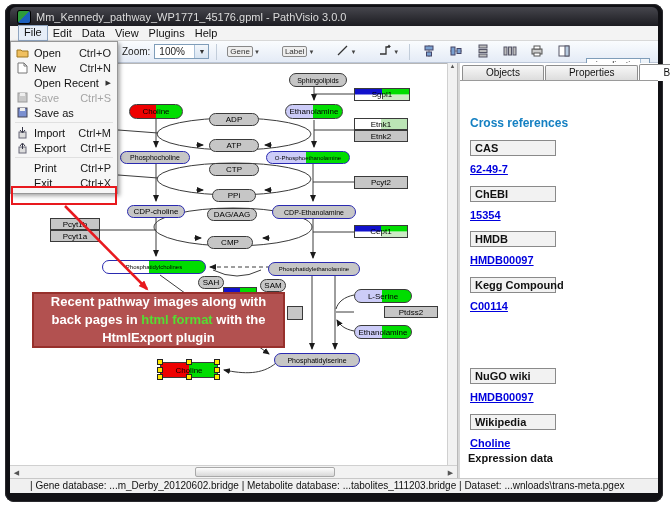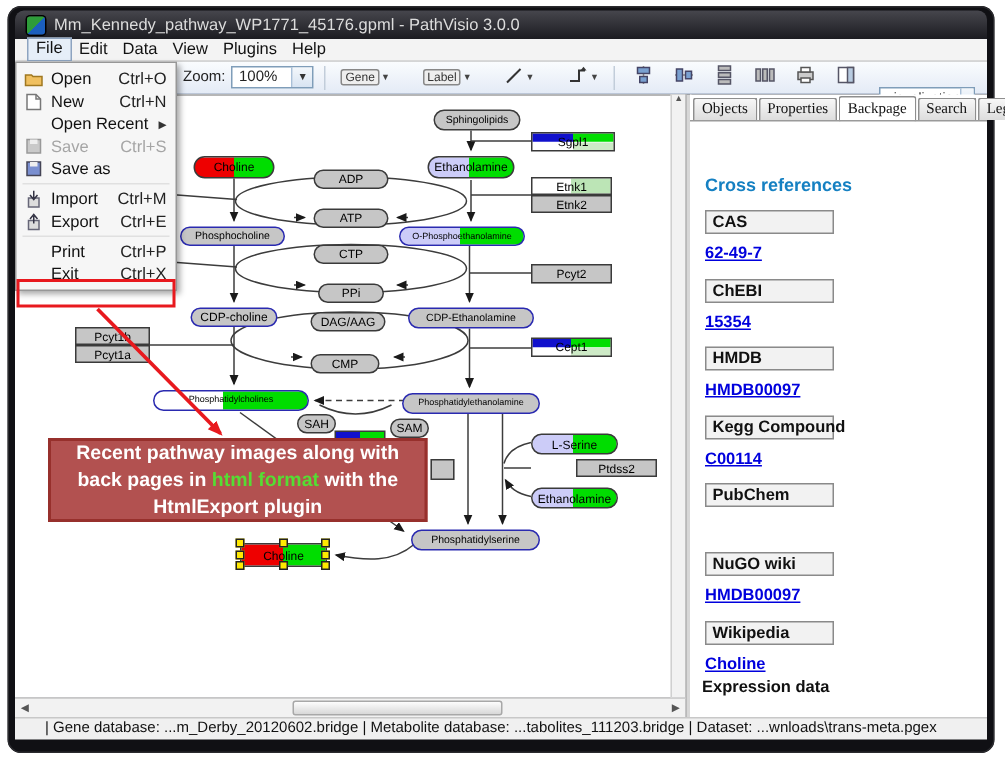--- a/index.html
+++ b/index.html
@@ -23,21 +23,21 @@
   #wires{left:0;top:0;}
   .node{position:absolute;display:flex;align-items:center;justify-content:center;box-sizing:border-box;color:#000;overflow:hidden;white-space:nowrap;z-index:2;}
   .pill{border-radius:8px;}
   .handle{position:absolute;width:6px;height:6px;background:#ffe900;border:1px solid #222;box-sizing:border-box;z-index:3;}
   
   #vscroll{left:447px;top:63px;width:10px;height:402px;background:#f2f2f2;border-left:1px solid #d0d0d0;box-sizing:border-box;font-size:6px;color:#555;text-align:center;}
   #splitter{left:457px;top:63px;width:3px;height:415px;background:#d7d7d7;border-left:1px solid #b9b9b9;}
   
   #sidebar{left:460px;top:63px;width:198px;height:415px;background:#ffffff;box-sizing:border-box;}
   #tabs{position:absolute;left:2px;top:1px;display:flex;align-items:flex-end;height:16px;font-size:10px;color:#111;}
-  .tab{border:1px solid #8e8e8e;border-bottom:none;background:linear-gradient(#f7f7f7,#dddddd);padding:1px 5px;margin-right:1px;border-radius:2px 2px 0 0;height:12px;line-height:12px;font-family:Liberation Serif, serif;}
+  .tab{border:1px solid #8e8e8e;border-bottom:none;background:linear-gradient(#f7f7f7,#dddddd);padding:1px 23px;margin-right:1px;border-radius:2px 2px 0 0;height:12px;line-height:12px;}
   .tab.active{background:#ffffff;height:14px;line-height:14px;position:relative;top:1px;}
   #tabline{position:absolute;left:0;top:17px;width:198px;height:1px;background:#9a9a9a;}
   #crossref-heading{position:absolute;left:10px;top:53px;font-size:12px;font-weight:bold;color:#1580c2;}
   .crossref-section{position:absolute;left:10px;width:180px;}
   .crossref-header{width:86px;border:1px solid #8a8a8a;background:#f2f2f2;font-size:11px;font-weight:bold;color:#111;padding:1px 4px;box-sizing:border-box;white-space:nowrap;}
   .crossref-value{margin-top:7px;font-size:11px;font-weight:bold;}
   .crossref-value a{color:#0000dd;}
   .crossref-value.plain{font-weight:normal;color:#111;}
   #expression-data{position:absolute;left:8px;font-size:11px;font-weight:bold;color:#111;}
   
@@ -331,21 +331,20 @@
         </div>
         <div class="crossref-section" style="top: 168px;">
           <div class="crossref-header">HMDB</div>
           <div class="crossref-value"><a href="#">HMDB00097</a></div>
         </div>
         <div class="crossref-section" style="top: 214px;">
           <div class="crossref-header">Kegg Compound</div>
           <div class="crossref-value"><a href="#">C00114</a></div>
         </div>
         <div class="crossref-section" style="top: 259px;">
-          <div class="crossref-header">PubChem</div>
         </div>
         <div class="crossref-section" style="top: 305px;">
           <div class="crossref-header">NuGO wiki</div>
           <div class="crossref-value"><a href="#">HMDB00097</a></div>
         </div>
         <div class="crossref-section" style="top: 351px;">
           <div class="crossref-header">Wikipedia</div>
           <div class="crossref-value"><a href="#">Choline</a></div>
         </div>
       </div>

